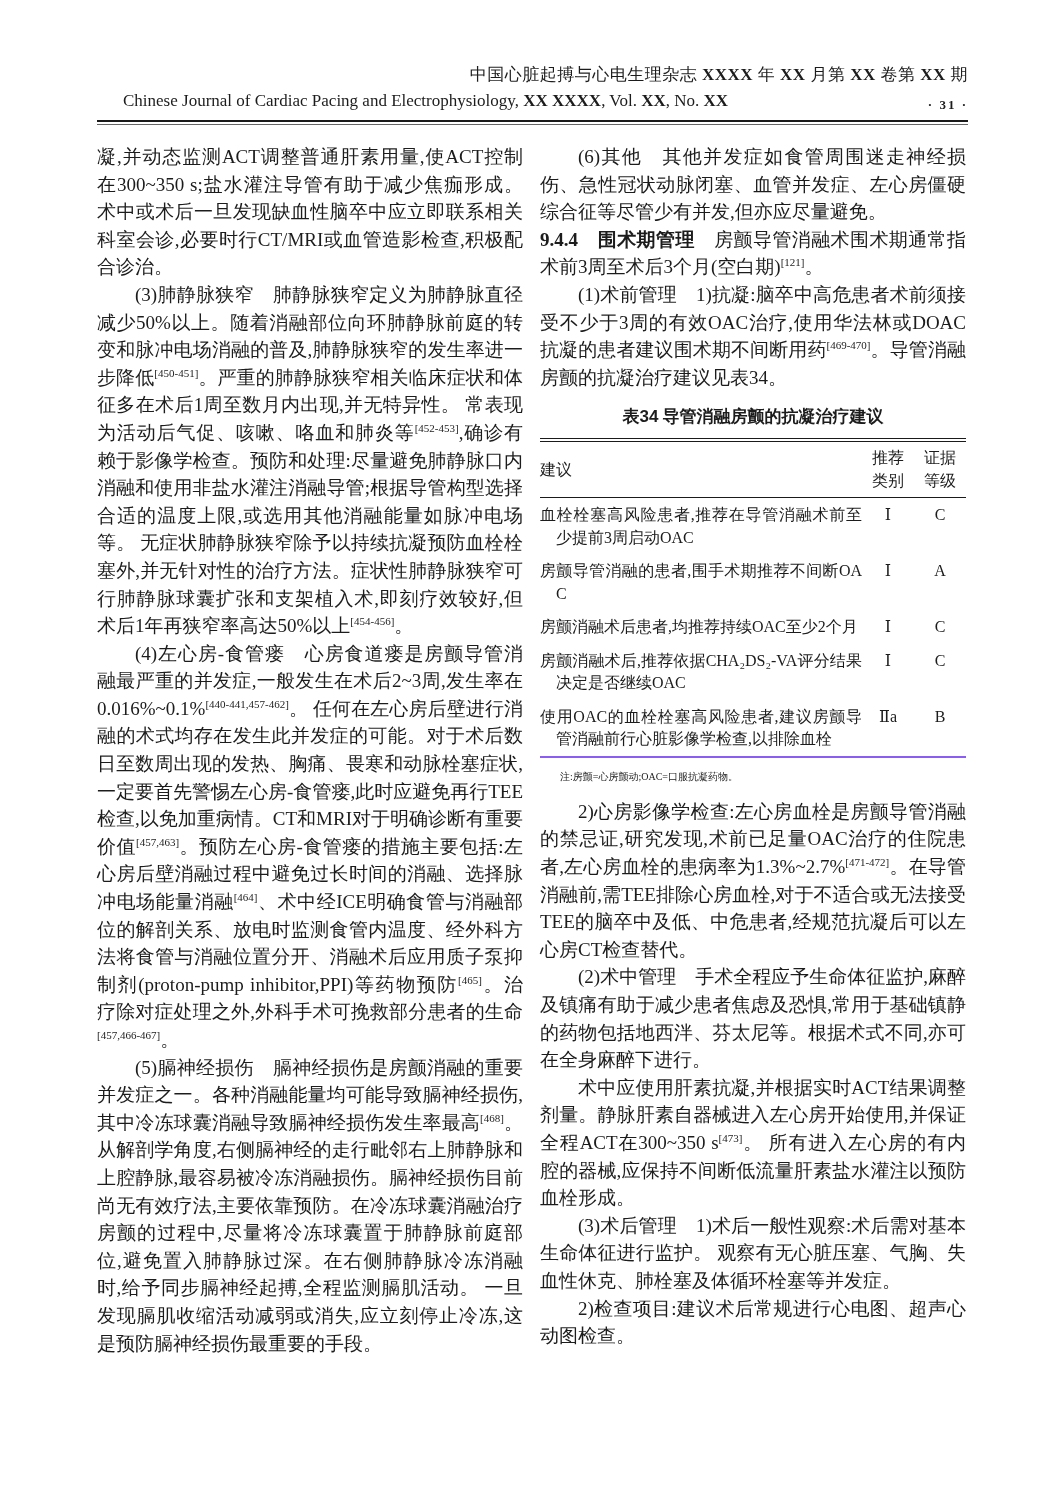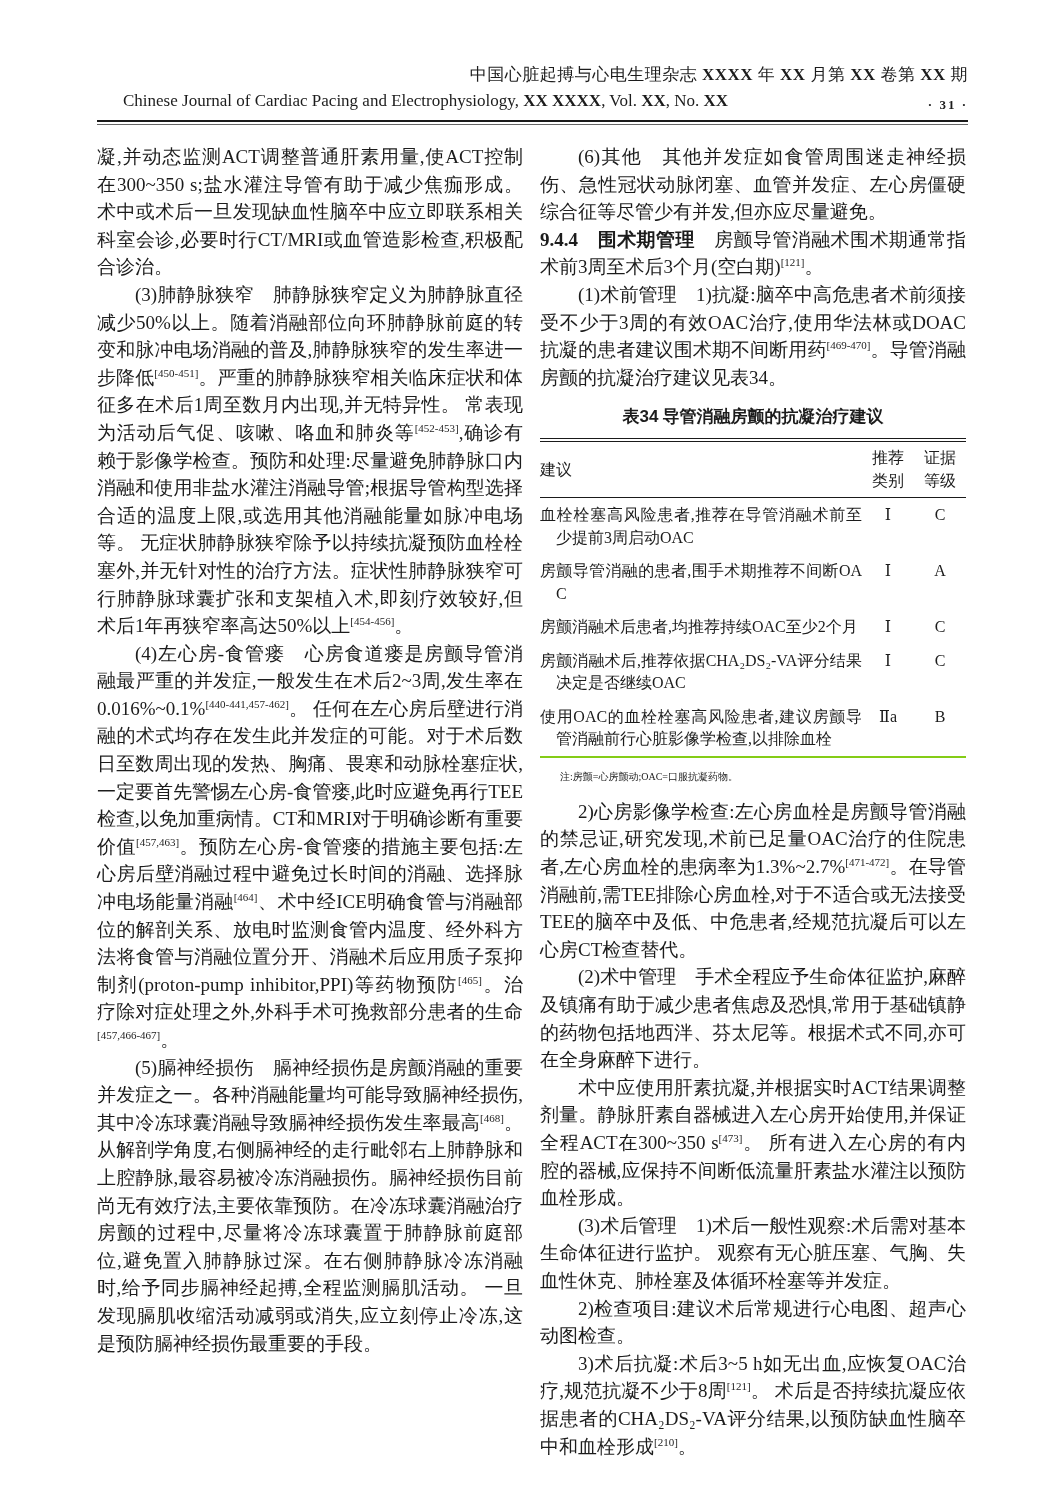--- a/index.html
+++ b/index.html
@@ -19,21 +19,21 @@
   .col{width:426px;text-align:justify;}
   .para{margin:0;font-size:19px;line-height:27.6px;word-break:break-all;}
   .para.ind{text-indent:2em;}
   .para b{font-weight:bold;}
   sup{font-size:11px;line-height:0;vertical-align:super;letter-spacing:0;}
   
   .tbl{margin:14px 0 10px 0;}
   .tbl-caption{text-align:center;font-weight:bold;font-size:17px;line-height:24px;margin-bottom:9px;
     font-family:"Liberation Sans","DejaVu Sans","Liberation Serif",sans-serif;}
   .tbl-caption .cap-label{margin-right:4px;}
-  table.anticoag{width:100%;border-collapse:collapse;border-top:4px double #1a1a1a;border-bottom:2px solid #84cc16;
+  table.anticoag{width:100%;border-collapse:collapse;border-top:4px double #1a1a1a;border-bottom:2px solid #8b5cf6;
     font-size:16px;line-height:22.5px;}
   table.anticoag thead tr{border-bottom:1.5px solid #1a1a1a;}
   table.anticoag th{font-weight:normal;padding:5px 0;vertical-align:middle;}
   table.anticoag th.t-rec{text-align:left;}
   table.anticoag th.t-class,table.anticoag th.t-ev{text-align:center;width:52px;}
   table.anticoag td{vertical-align:top;padding:6px 0 5px 0;}
   table.anticoag td.td-rec{text-align:justify;padding-left:1em;text-indent:-1em;word-break:break-all;}
   table.anticoag td.td-class,table.anticoag td.td-ev{text-align:center;}
   .tbl-note{font-size:10px;line-height:22px;margin-top:8px;text-indent:2em;}
   .tbl-gap{height:10px;}
@@ -110,18 +110,17 @@
         <div class="tbl-note">注:房颤=心房颤动;OAC=口服抗凝药物。</div>
       </figure>
       <div class="tbl-gap"></div>
 
       <div id="right-after">
           <p class="para ind">2)心房影像学检查:左心房血栓是房颤导管消融的禁忌证,研究发现,术前已足量OAC治疗的住院患者,左心房血栓的患病率为1.3%~2.7%<sup>[471-472]</sup>。在导管消融前,需TEE排除心房血栓,对于不适合或无法接受TEE的脑卒中及低、中危患者,经规范抗凝后可以左心房CT检查替代。</p>
           <p class="para ind">(2)术中管理　手术全程应予生命体征监护,麻醉及镇痛有助于减少患者焦虑及恐惧,常用于基础镇静的药物包括地西泮、芬太尼等。根据术式不同,亦可在全身麻醉下进行。</p>
           <p class="para ind">术中应使用肝素抗凝,并根据实时ACT结果调整剂量。静脉肝素自器械进入左心房开始使用,并保证全程ACT在300~350 s<sup>[473]</sup>。 所有进入左心房的有内腔的器械,应保持不间断低流量肝素盐水灌注以预防血栓形成。</p>
           <p class="para ind">(3)术后管理　1)术后一般性观察:术后需对基本生命体征进行监护。 观察有无心脏压塞、气胸、失血性休克、肺栓塞及体循环栓塞等并发症。</p>
           <p class="para ind">2)检查项目:建议术后常规进行心电图、超声心动图检查。</p>
-          <p class="para ind">3)术后抗凝:术后3~5 h如无出血,应恢复OAC治疗,规范抗凝不少于8周<sup>[121]</sup>。 术后是否持续抗凝应依据患者的CHA₂DS₂-VA评分结果,以预防缺血性脑卒中和血栓形成<sup>[210]</sup>。</p>
         </div>
     </div>
   </div>
 
 </div>
 
 </body></html>

